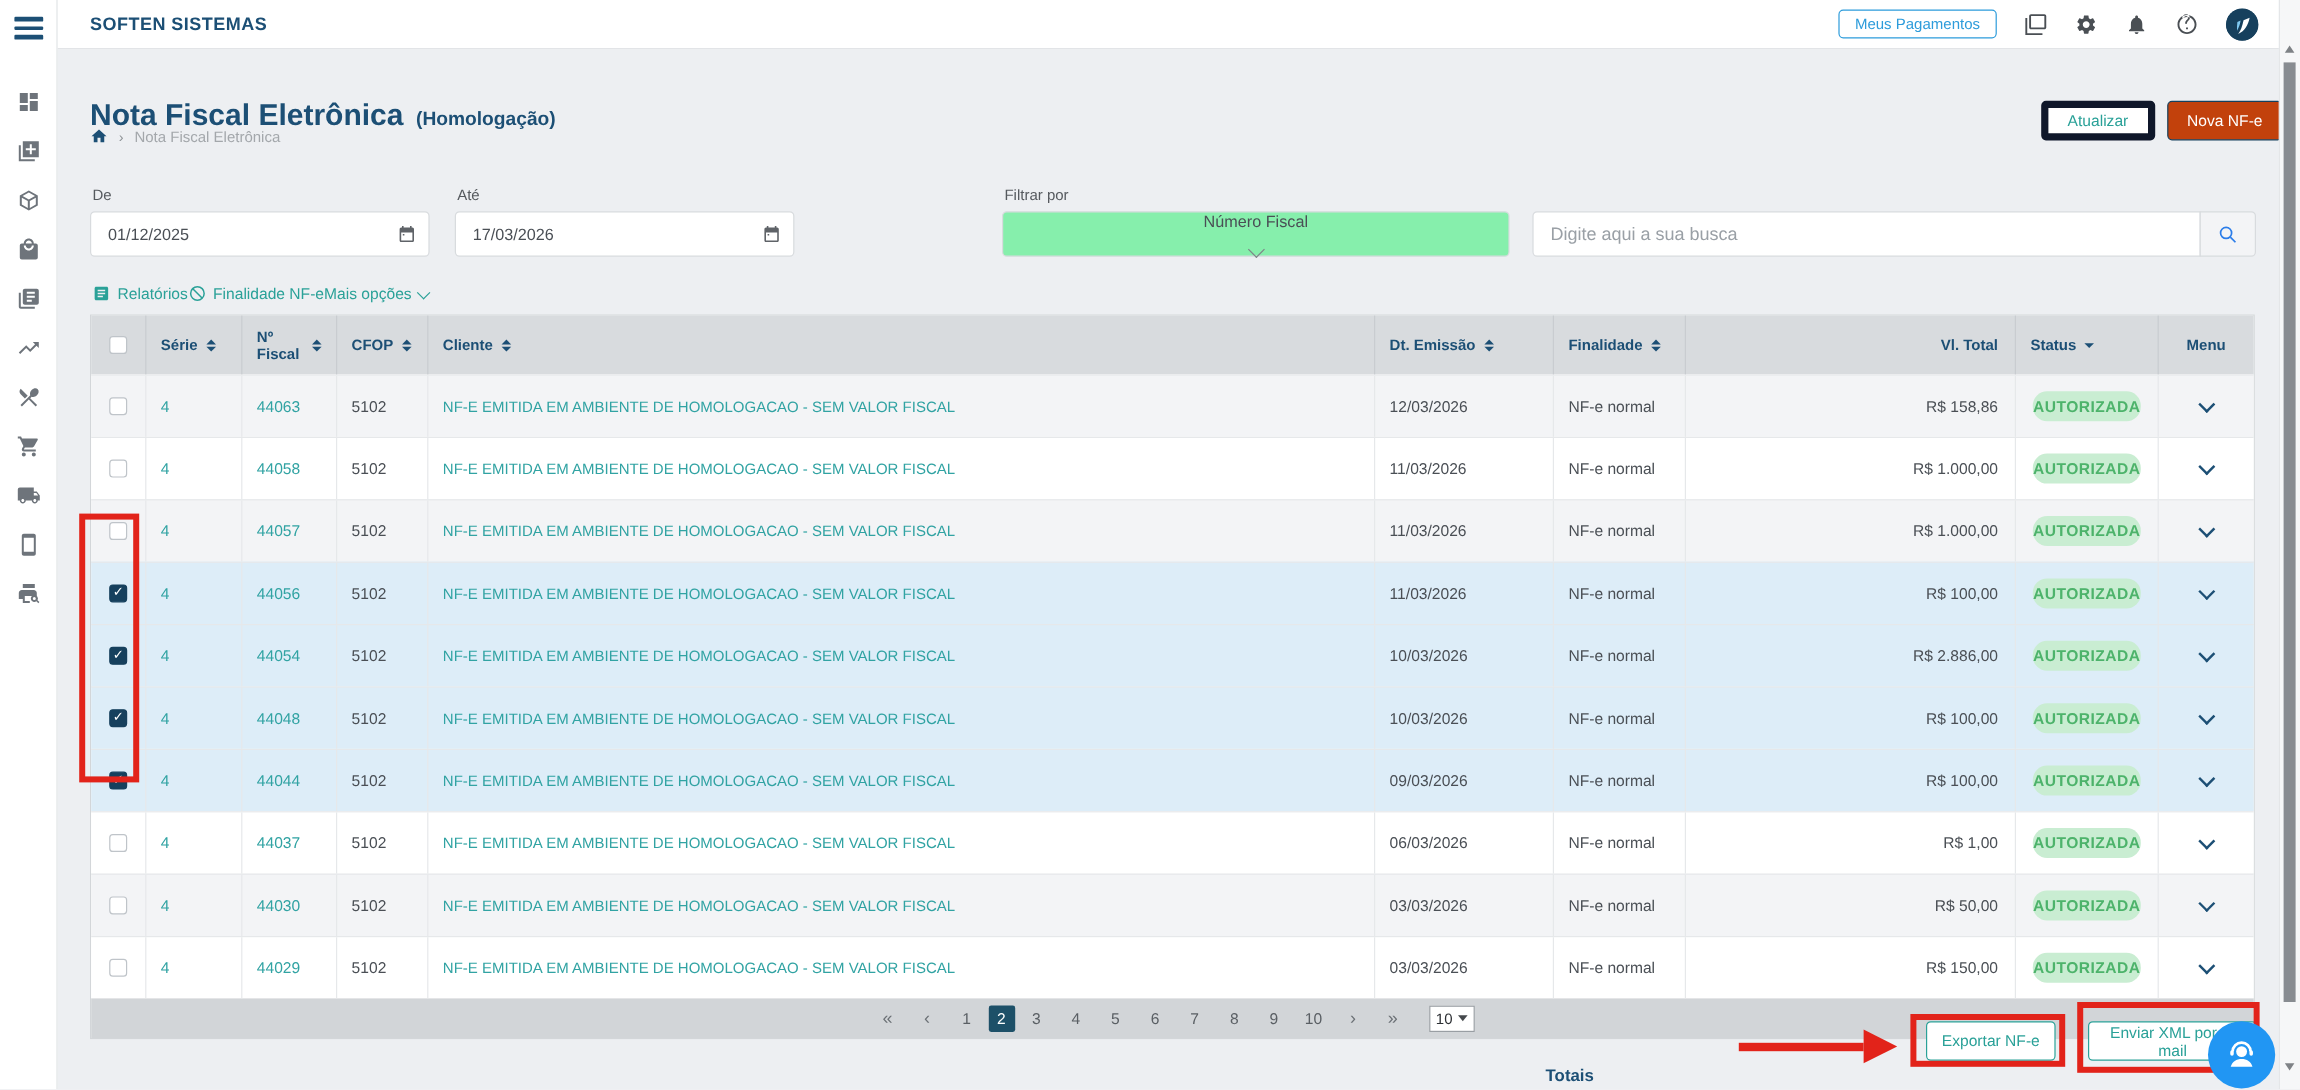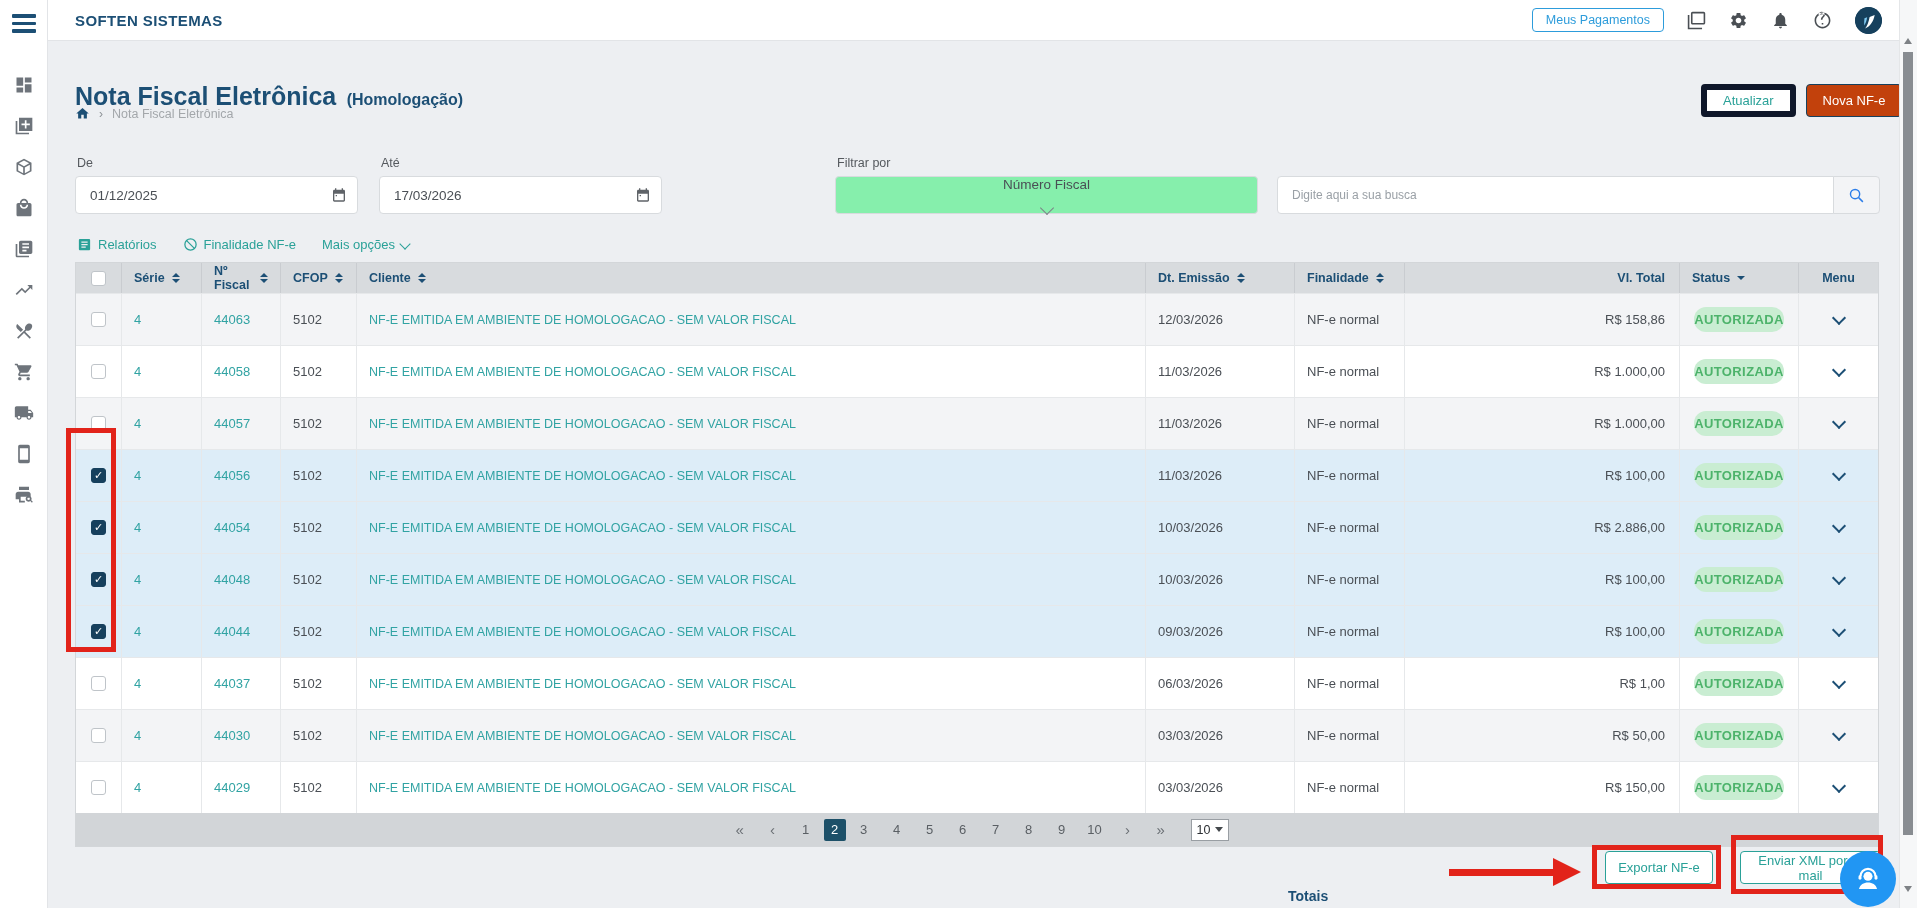--- a/index.html
+++ b/index.html
@@ -47,38 +47,38 @@
   .g-de{left:75px;width:283px}.g-ate{left:379px;width:283px}.g-filtrar{left:835px;width:423px}.g-search{left:1277px;width:603px;display:flex;}
   .finput{width:100%;height:38px;box-sizing:border-box;background:#fff;border:1px solid #d8dbde;
           border-radius:4px;font-size:13.5px;color:#4a4f55;padding:0 36px 0 14px;font-family:inherit;outline:none;}
   .fgroup .cal{position:absolute;right:11px;top:11px;width:16px;height:16px;fill:#5f6368;pointer-events:none;}
   .fselect{width:100%;height:38px;box-sizing:border-box;background:#86efac;border:1px solid #d8dbde;border-radius:4px;
            font-size:13.5px;color:#4a4f55;padding:0 14px;display:flex;align-items:center;
            justify-content:space-between;cursor:pointer;flex-direction:column;}
   .chev{width:9px;height:9px;border-right:1.6px solid #7d8287;border-bottom:1.6px solid #7d8287;
         transform:rotate(45deg);margin-top:-4px;}
   .search-input{flex:1;height:38px;box-sizing:border-box;background:#fff;border:1px solid #d8dbde;
-                border-radius:4px 0 0 4px;font-size:12px;color:#4a4f55;padding:0 14px;font-family:inherit;outline:none;}
+                border-radius:4px 0 0 4px;font-size:15px;color:#4a4f55;padding:0 14px;font-family:inherit;outline:none;}
   .search-input::placeholder{color:#9aa0a6;}
   .search-btn{width:47px;height:38px;box-sizing:border-box;background:#f3f4f6;border:1px solid #d8dbde;
               margin-left:-1px;border-radius:0 4px 4px 0;display:flex;align-items:center;justify-content:center;cursor:pointer;}
   .search-btn svg{width:17px;height:17px;stroke:#2b7de9;fill:none;stroke-width:2;}
 
   
-  .links-row{position:absolute;left:77px;top:237px;display:flex;align-items:center;gap:26px;
+  .links-row{position:absolute;left:77px;top:237px;display:flex;align-items:center;
              font-size:13px;color:#2aa198;}
   .link-item{display:flex;align-items:center;gap:6px;cursor:pointer;}
   .link-item svg{width:15px;height:15px;}
   .link-item .chev{border-color:#2aa198;width:7px;height:7px;margin-top:-2px;}
 
   
   .table{position:absolute;left:75px;top:262px;width:1804px;background:#fff;
          border:1px solid #d3d6d9;box-sizing:border-box;}
   .trow{display:grid;grid-template-columns:46px 80px 79px 76px 789px 149px 110px 275px 119px 79px;}
-  .thead{height:30px;background:#d8dbde;}
+  .thead{height:49px;background:#d8dbde;}
   .thead .cell{display:flex;align-items:center;padding:0 12px;font-size:12.5px;font-weight:bold;
                color:#1c4f75;border-right:1px solid #c9ccd0;box-sizing:border-box;}
   .thead .cell:last-child{border-right:none;}
   .drow{height:51px;border-top:1px solid #e6e8ea;background:#fff;}
   .drow.striped{background:#f3f4f6;}
   .drow.selected{background:#ddedf8;}
   .drow .cell{display:flex;align-items:center;padding:0 12px;font-size:13px;color:#4a4f55;
               border-right:1px solid #e6e8ea;box-sizing:border-box;overflow:hidden;white-space:nowrap;}
   .drow .cell:last-child{border-right:none;}
   .c-center{justify-content:center;}

